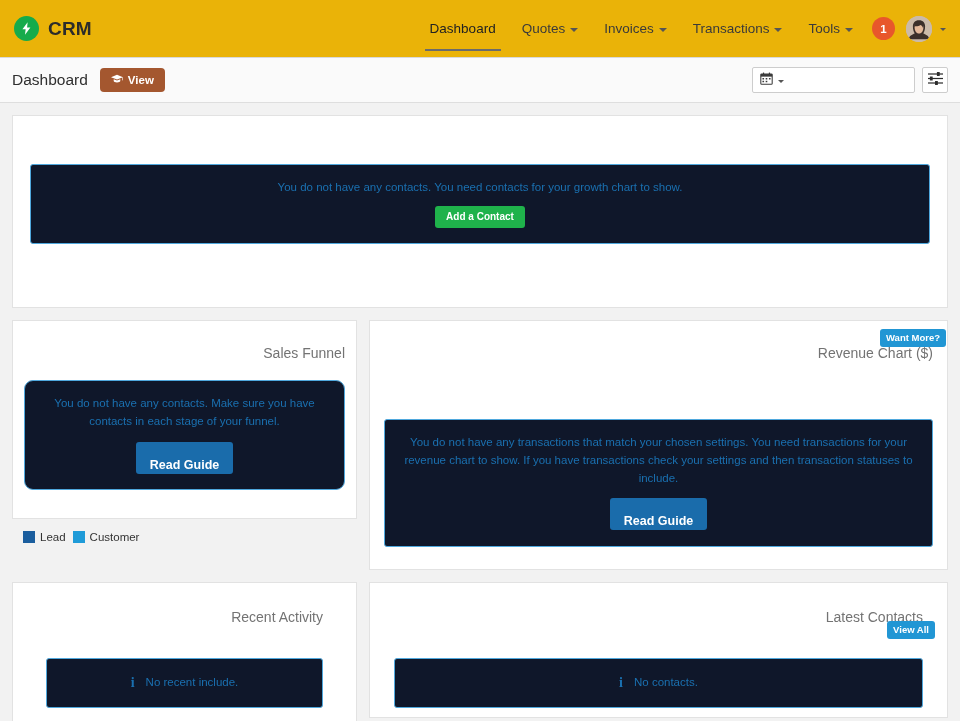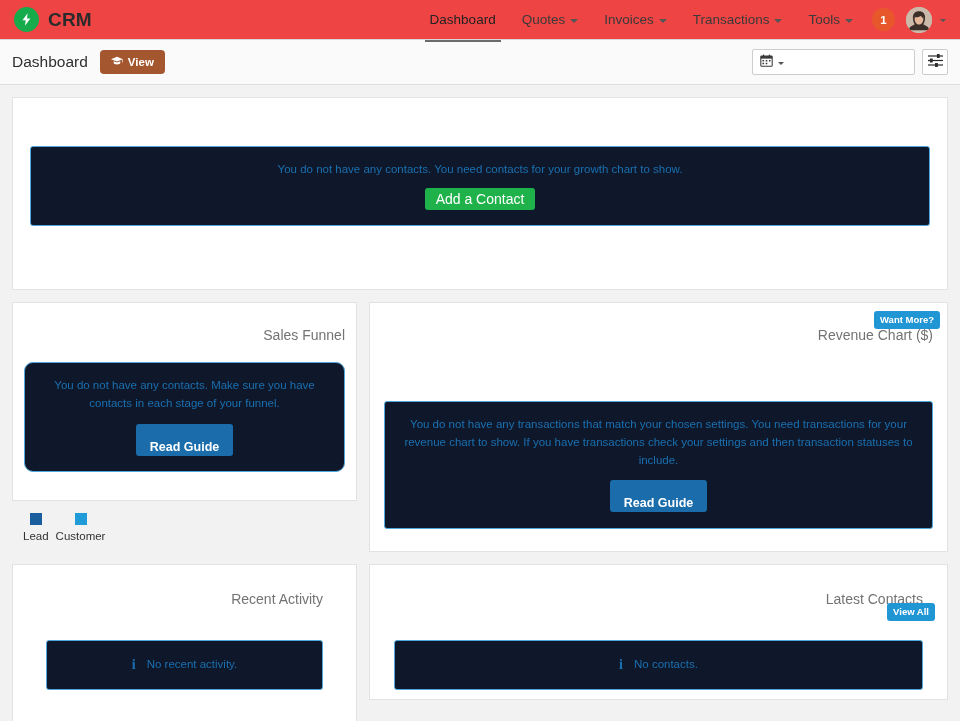--- a/index.html
+++ b/index.html
@@ -13,22 +13,22 @@
   body {
     font-family: "Liberation Sans", sans-serif;
     background: #f2f2f2;
     color: #333;
     font-size: 13px;
     -webkit-font-smoothing: antialiased;
   }
 
   
   .navbar {
-    height: 40px;
-    background: #ef4444;
+    height: 58px;
+    background: #eab308;
     border-bottom: 1px solid #d9d9d9;
     display: flex;
     align-items: center;
     padding: 0 12px 0 14px;
     position: relative;
   }
 
   .brand {
     display: flex;
     align-items: center;
@@ -252,22 +252,22 @@
     color: #1a70b0;
   }
 
   .btn-green {
     background: #1fb24b;
     color: #fff;
     border: none;
     border-radius: 3px;
     height: 22px;
     padding: 0 11px;
-    font-size: 14px;
-    font-weight: normal;
+    font-size: 10px;
+    font-weight: bold;
     font-family: inherit;
     margin-top: 9px;
     cursor: pointer;
   }
 
   .btn-blue-dark {
     background: #1a6cab;
     color: #fff;
     border: none;
     border-radius: 3px;
@@ -318,21 +318,21 @@
   .funnel-card .alert { margin-top: 19px; border-radius: 9px; }
 
   .legend {
     display: flex;
     align-items: center;
     gap: 7px;
     padding: 12px 0 0 11px;
     font-size: 11.5px;
     color: #333;
   }
-  .legend-item { display: flex; align-items: center; gap: 5px; flex-direction: column; }
+  .legend-item { display: flex; align-items: center; gap: 5px; }
   .legend-swatch { width: 12px; height: 12px; display: inline-block; }
 
   .revenue-card { height: 250px; padding: 0 14px; }
   .revenue-card .alert { margin-top: 58px; }
 
   .activity-card { height: 169px; padding: 0 33px; }
   .activity-card .card-title { padding-top: 26px; }
   .activity-card .alert-inline { margin-top: 33px; }
 
   .contacts-card { height: 136px; padding: 0 24px; }
@@ -472,38 +472,38 @@
         </span>
         <span class="legend-item">
           <span class="legend-swatch" style="background:#1f9bd8"></span>
           <span>Customer</span>
         </span>
       </div>
     </div>
 
     <div class="col-right">
       <div class="card revenue-card">
-        <button class="badge-btn" style="top:8px; right:7px;">Want More?</button>
+        <button class="badge-btn" style="top:8px; right:1px;">Want More?</button>
         <div class="card-title">Revenue Chart ($)</div>
         <div class="alert">
           <p>You do not have any transactions that match your chosen settings. You need transactions for your revenue chart to show. If you have transactions check your settings and then transaction statuses to include.</p>
           <button class="btn-blue-dark">Read Guide</button>
         </div>
       </div>
     </div>
   </div>
 
   <div class="row">
 
     <div class="col-left">
       <div class="card activity-card">
         <div class="card-title">Recent Activity</div>
         <div class="alert alert-inline">
           <span class="info-i">i</span>
-          <span>No recent activity.</span>
+          <span>No recent include.</span>
         </div>
       </div>
     </div>
 
     <div class="col-right">
       <div class="card contacts-card">
         <button class="badge-btn" style="top:38px; right:12px;">View All</button>
         <div class="card-title">Latest Contacts</div>
         <div class="alert alert-inline">
           <span class="info-i">i</span>

